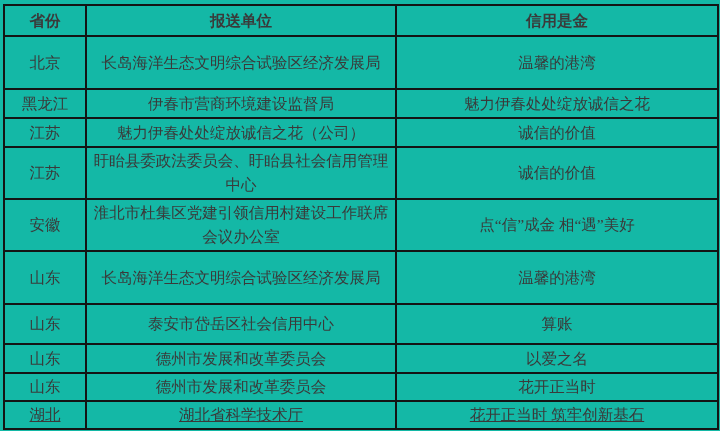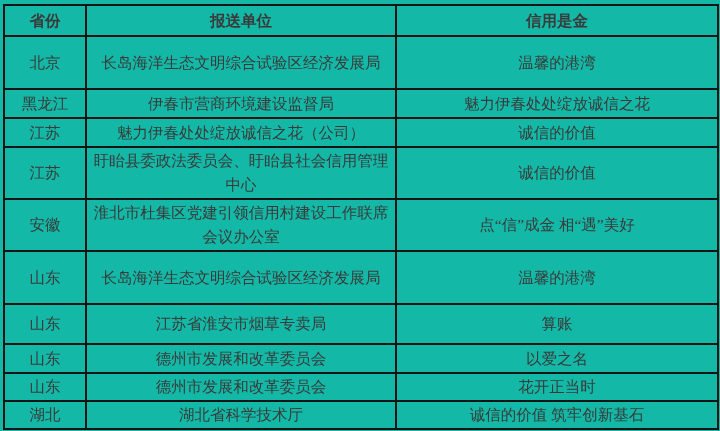--- a/index.html
+++ b/index.html
@@ -86,33 +86,33 @@
       <td>淮北市杜集区党建引领信用村建设工作联席会议办公室</td>
       <td>点“信”成金 相“遇”美好</td>
     </tr>
     <tr style="height:53px;">
       <td>山东</td>
       <td>长岛海洋生态文明综合试验区经济发展局</td>
       <td>温馨的港湾</td>
     </tr>
     <tr style="height:40px;">
       <td>山东</td>
-      <td>江苏省淮安市烟草专卖局</td>
+      <td>泰安市岱岳区社会信用中心</td>
       <td>算账</td>
     </tr>
     <tr style="height:29px;">
       <td>山东</td>
       <td>德州市发展和改革委员会</td>
       <td>以爱之名</td>
     </tr>
     <tr style="height:28px;">
       <td>山东</td>
       <td>德州市发展和改革委员会</td>
       <td>花开正当时</td>
     </tr>
-    <tr style="height:27px;">
+    <tr style="height:27px;text-decoration:underline;">
       <td>湖北</td>
       <td>湖北省科学技术厅</td>
-      <td>诚信的价值 筑牢创新基石</td>
+      <td>花开正当时 筑牢创新基石</td>
     </tr>
   </tbody>
     </table>
 </div>
 
 </body></html>

